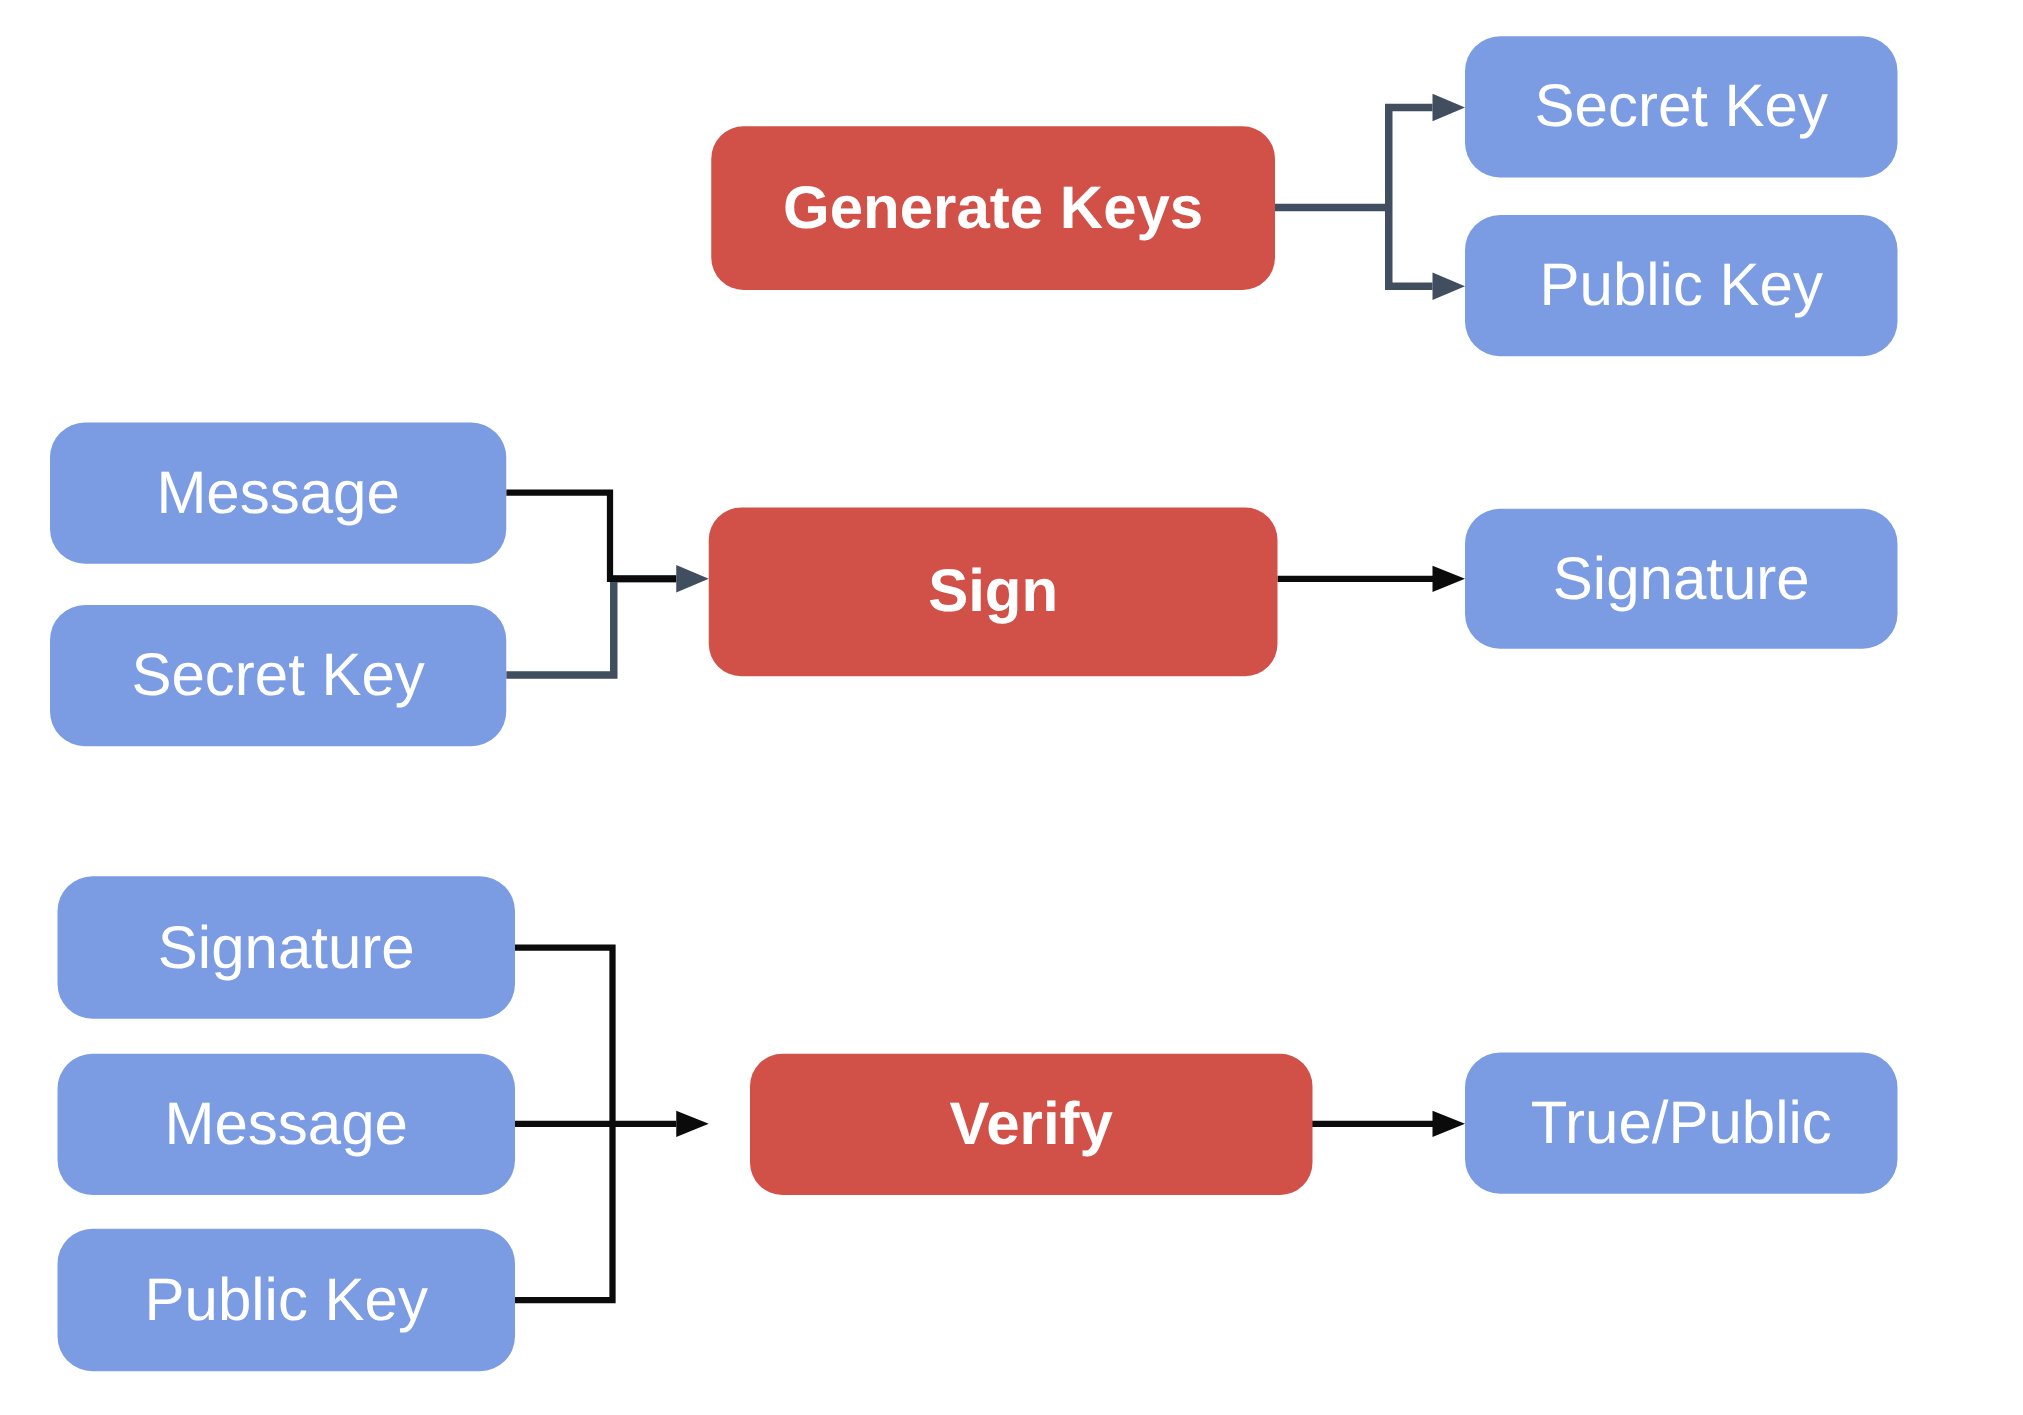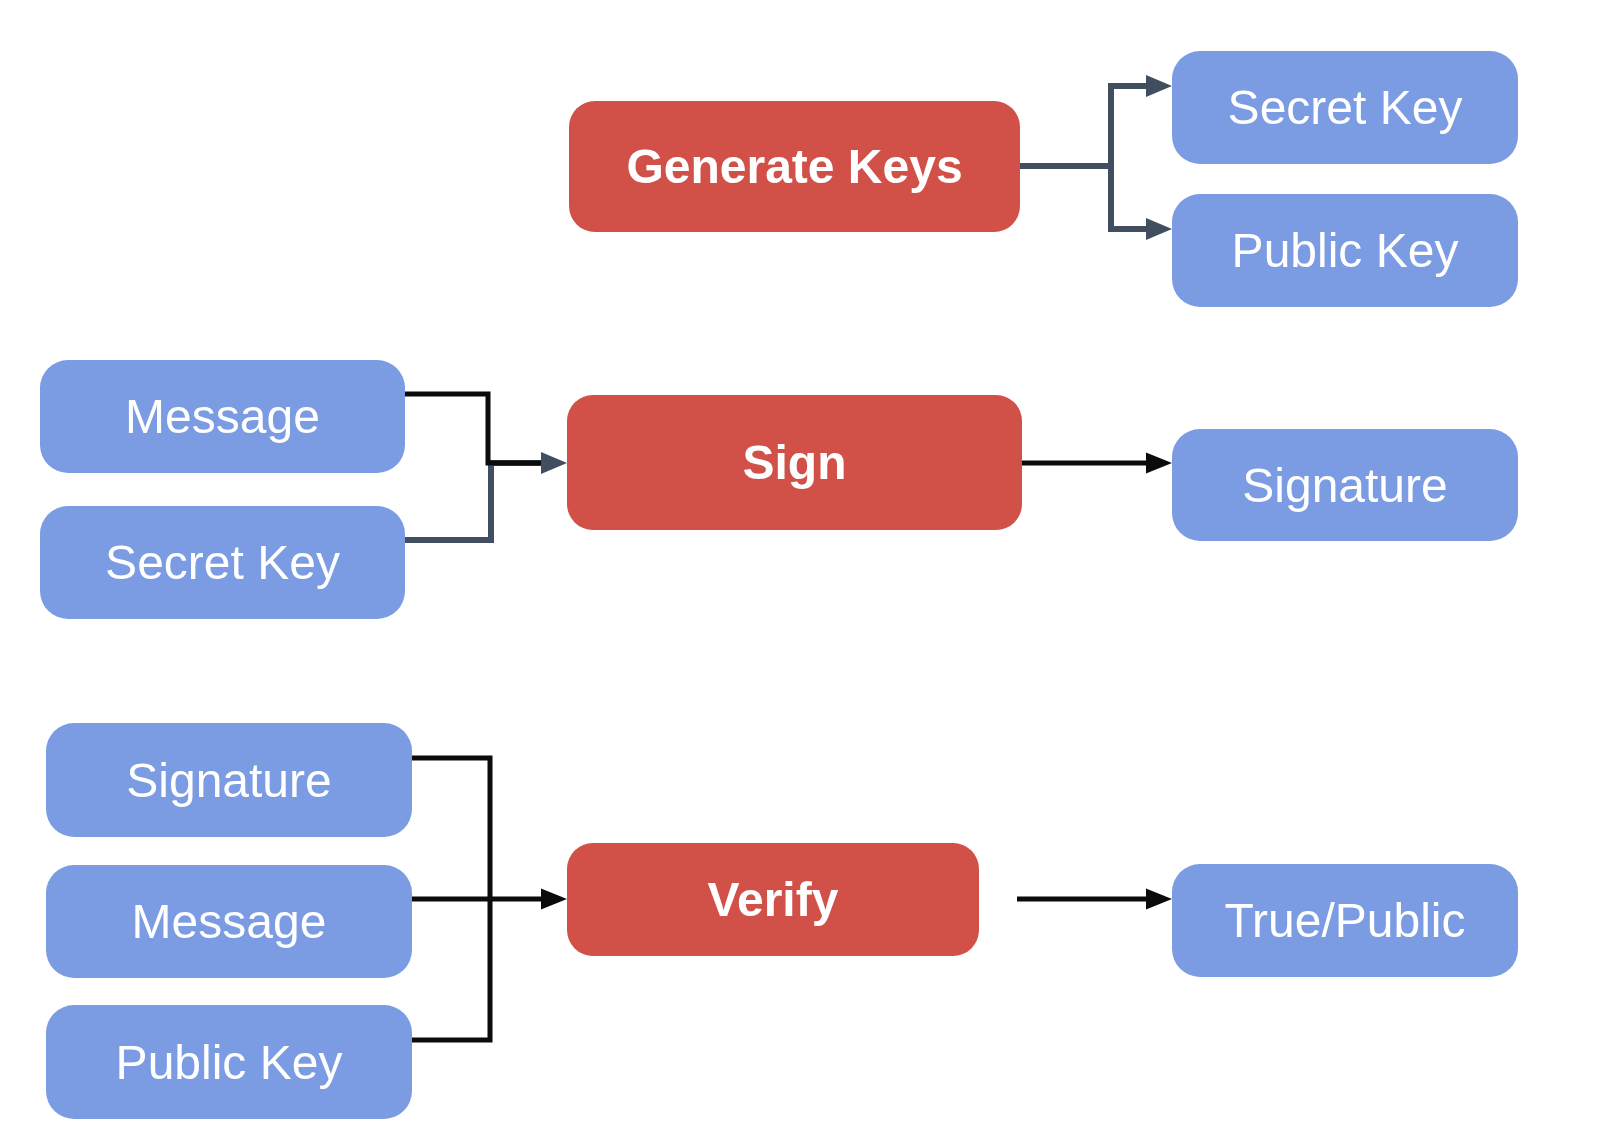--- a/index.html
+++ b/index.html
@@ -39,21 +39,20 @@
     background:var(--process-fill);
     border-radius:26px;
     font-weight:bold;
     font-size:48px;
   }
   .node.data{
     background:var(--data-fill);
     border-radius:28px;
     font-weight:400;
     font-size:48px;
-    margin-top:22px;
   }
 </style>
 </head>
 <body>
 
 <div class="canvas">
 
   <svg class="edges" viewBox="0 0 1618 1132" aria-hidden="true">
 
     <g>
@@ -96,36 +95,36 @@
   <div class="node data" style="left:1172px;top:172px;width:346px;height:113px">
     <span>Public Key</span>
   </div>
 
   <div class="node data" style="left:40px;top:338px;width:365px;height:113px">
     <span>Message</span>
   </div>
   <div class="node data" style="left:40px;top:484px;width:365px;height:113px">
     <span>Secret Key</span>
   </div>
-  <div class="node process" style="left:567px;top:395px;width:455px;height:135px">
+  <div class="node process" style="left:567px;top:406px;width:455px;height:135px">
     <span>Sign</span>
   </div>
   <div class="node data" style="left:1172px;top:407px;width:346px;height:112px">
     <span>Signature</span>
   </div>
 
   <div class="node data" style="left:46px;top:701px;width:366px;height:114px">
     <span>Signature</span>
   </div>
   <div class="node data" style="left:46px;top:843px;width:366px;height:113px">
     <span>Message</span>
   </div>
   <div class="node data" style="left:46px;top:983px;width:366px;height:114px">
     <span>Public Key</span>
   </div>
-  <div class="node process" style="left:567px;top:843px;width:412px;height:113px">
+  <div class="node process" style="left:600px;top:843px;width:450px;height:113px">
     <span>Verify</span>
   </div>
   <div class="node data" style="left:1172px;top:842px;width:346px;height:113px">
     <span>True/Public</span>
   </div>
 
 </div>
 
 </body></html>

